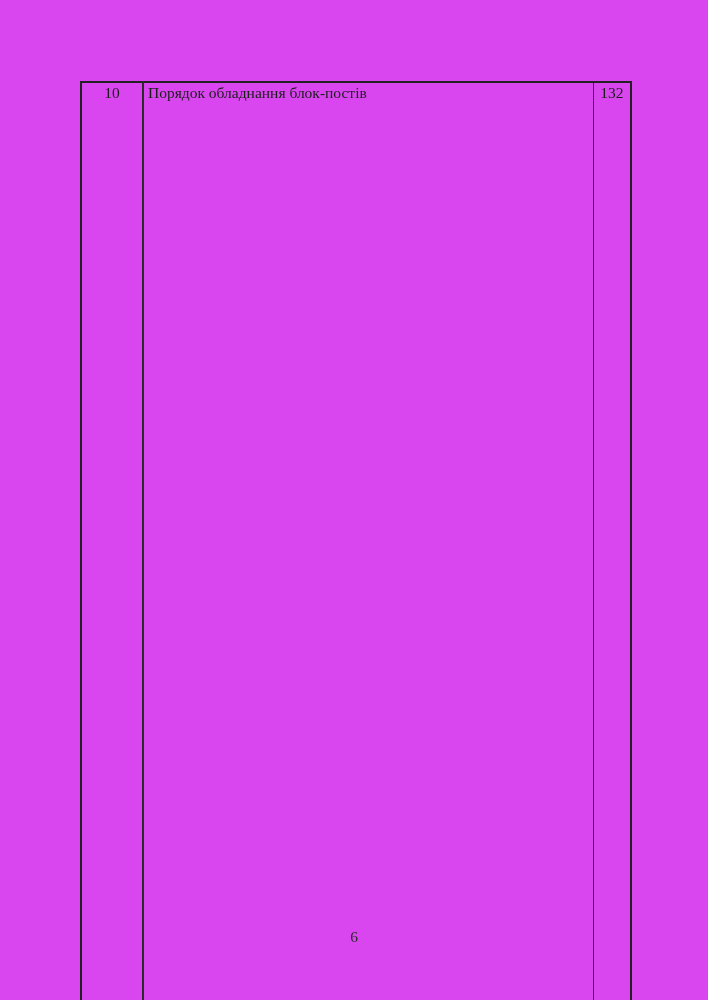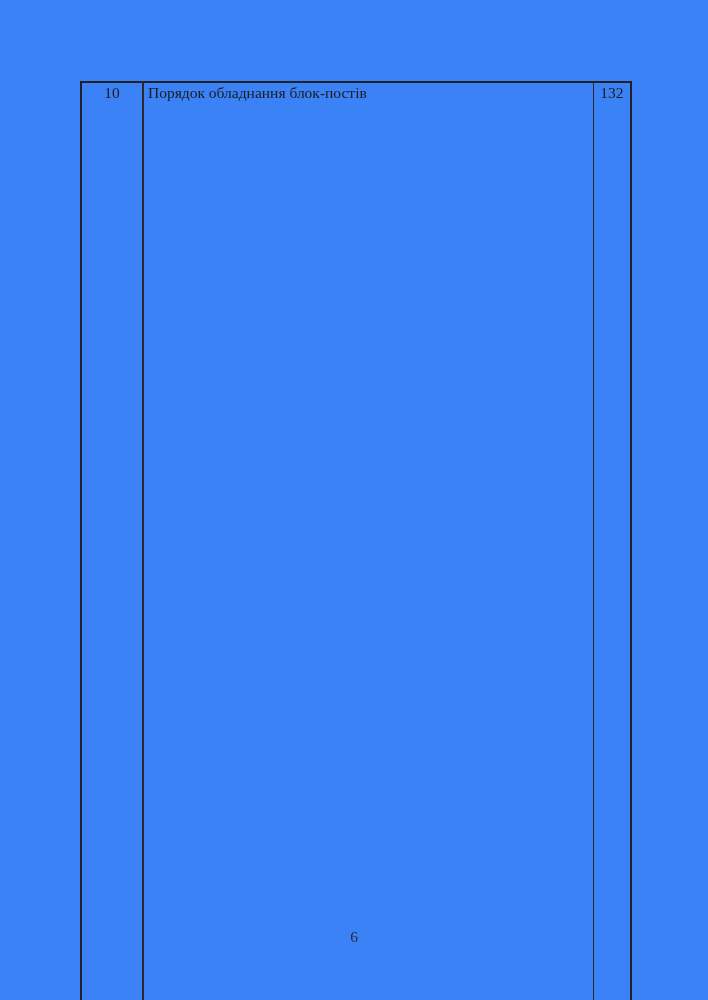--- a/index.html
+++ b/index.html
@@ -4,21 +4,21 @@
 <style>
   html, body {
     margin: 0;
     padding: 0;
     background: #ffffff;
   }
   .page {
     position: relative;
     width: 708px;
     height: 1000px;
-    background: #3b82f6;
+    background: #d946ef;
     font-family: "Liberation Serif", "DejaVu Serif", serif;
     color: #1c1c1c;
     overflow: hidden;
   }
   .toc {
     position: absolute;
     left: 80px;
     top: 81px;
     width: 552px;
   }

